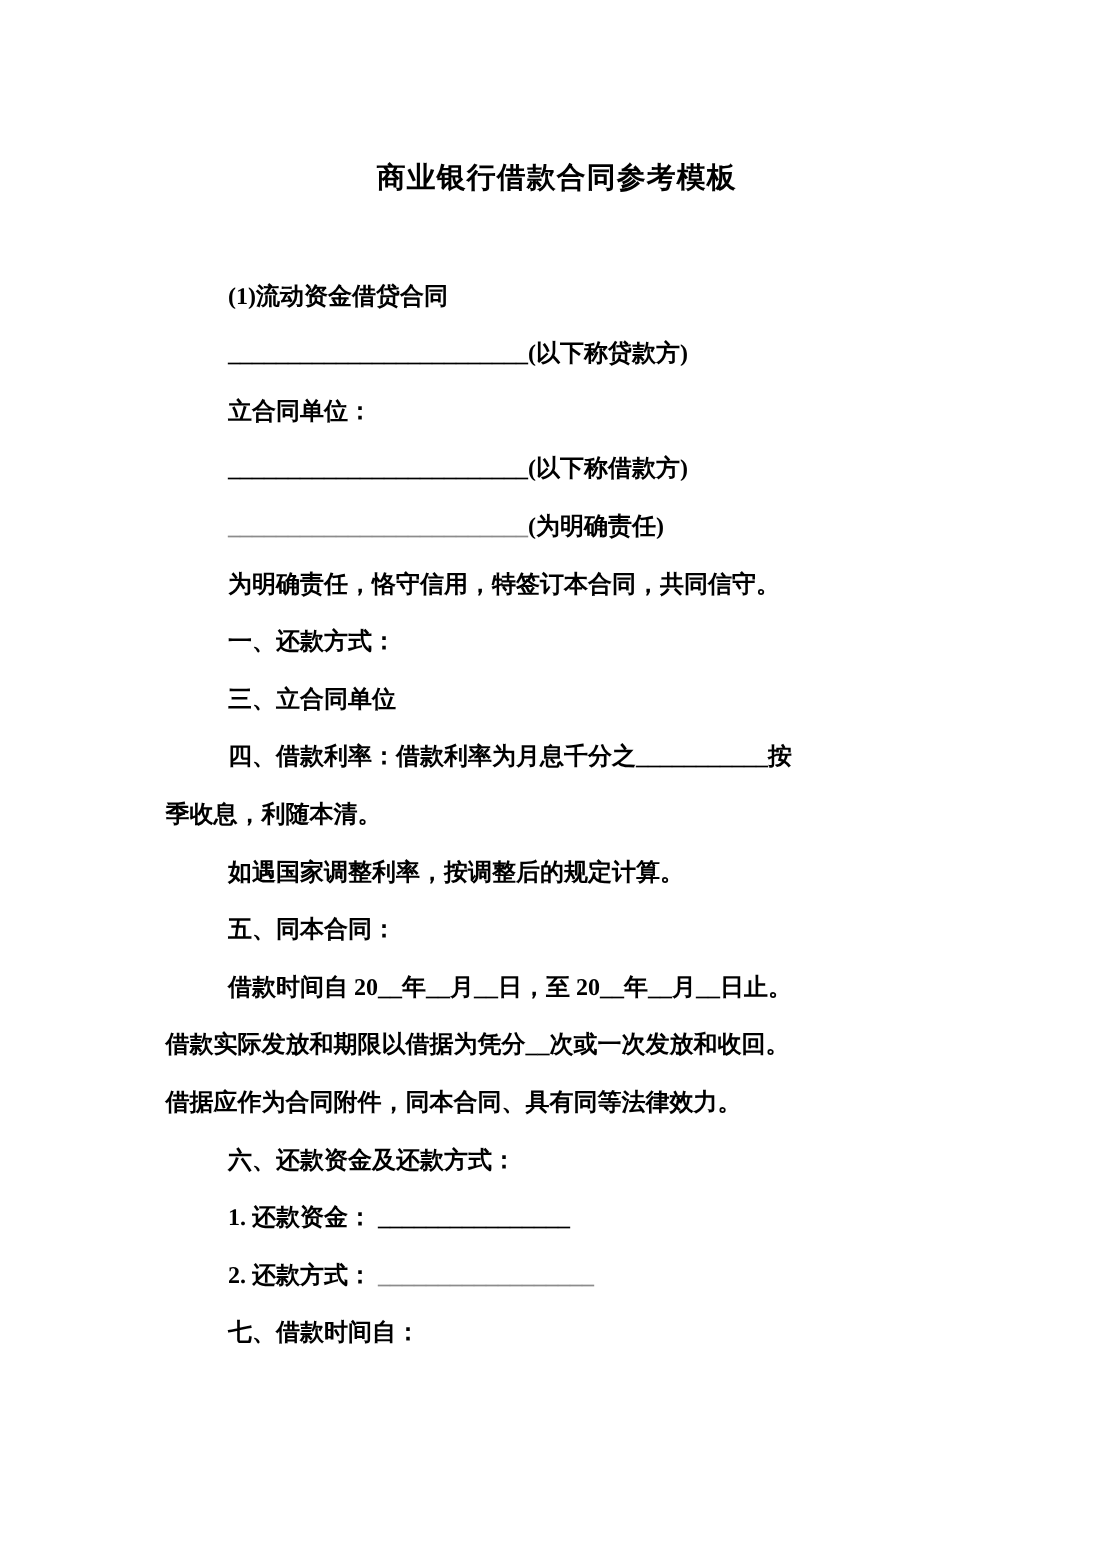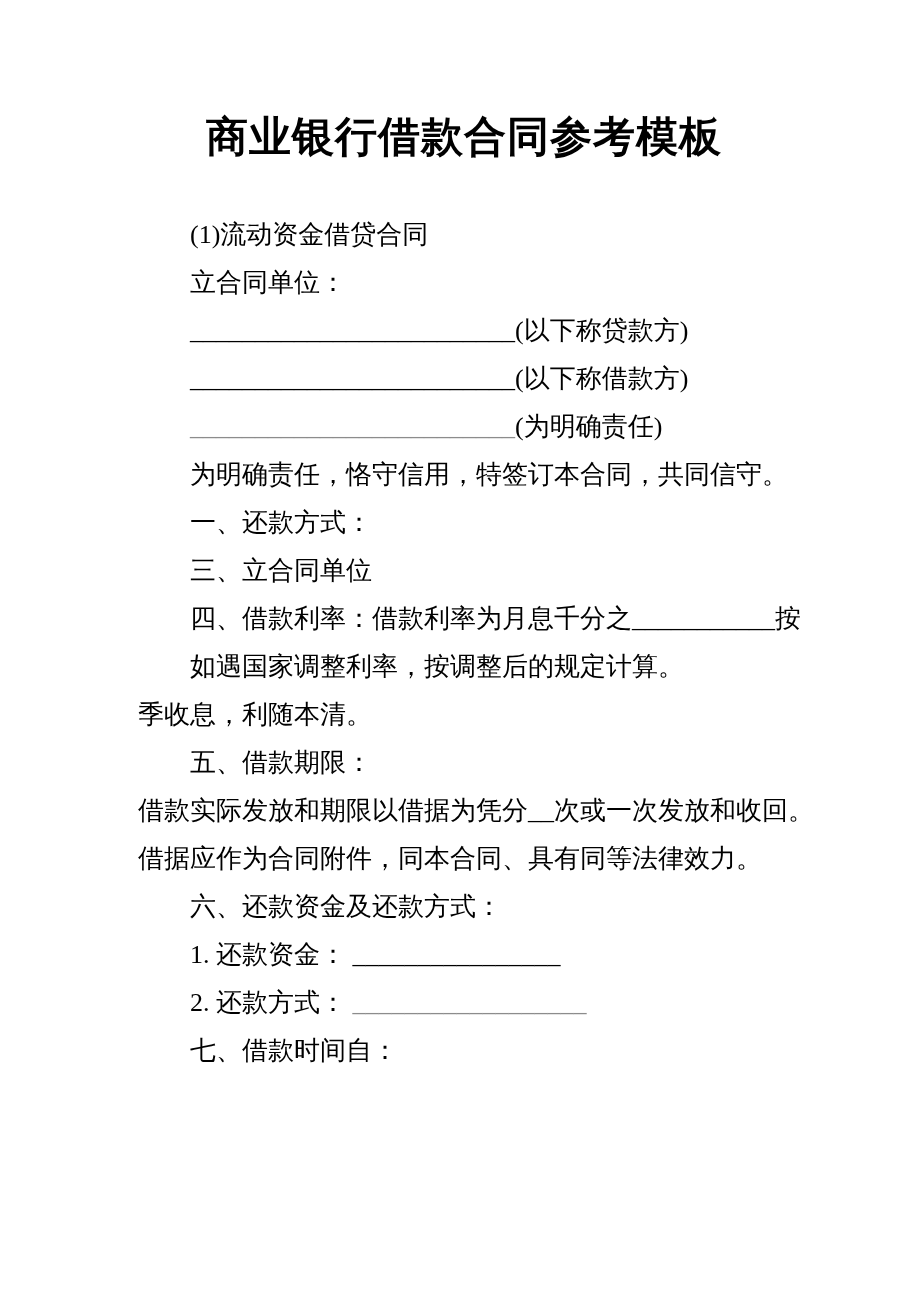--- a/index.html
+++ b/index.html
@@ -12,31 +12,32 @@
     width: 920px;
     height: 1302px;
     background: #ffffff;
     box-sizing: border-box;
     padding: 109px 130px 0 138px;
     color: #000000;
     font-family: "Liberation Serif", "DejaVu Serif", serif;
     overflow: hidden;
   }
   .doc-title {
-    margin: 4px 0 50px 0;
+    margin: 16px 0 50px 0;
     text-align: center;
-    font-size: 42px;
+    font-size: 24px;
     font-weight: bold;
     line-height: 48px;
     letter-spacing: 1px;
     white-space: nowrap;
   }
   .doc-body {
-    font-size: 26px;
+    font-size: 20px;
     line-height: 48px;
+    font-weight: bold;
   }
   .line {
     white-space: nowrap;
     height: 48px;
   }
   .line.indent {
     padding-left: 52px;
   }
   .muted {
     color: var(--muted, #8c8c8c);
@@ -45,31 +46,32 @@
     letter-spacing: 0;
   }
 </style>
 </head>
 <body style="background: rgb(255, 255, 255);">
 
 <div class="page" style="--muted: #8c8c8c; color: rgb(0, 0, 0);">
   <h1 class="doc-title">商业银行借款合同参考模板</h1>
   <div class="doc-body">
       <div class="line indent"><span class="">(1)流动资金借贷合同</span></div>
+      <div class="line indent"><span class="blank-underline">_________________________</span><span class="">(以下称贷款方)</span></div>
       <div class="line indent"><span class="">立合同单位：</span></div>
-      <div class="line indent"><span class="blank-underline">_________________________</span><span class="">(以下称贷款方)</span></div>
       <div class="line indent"><span class="blank-underline">_________________________</span><span class="">(以下称借款方)</span></div>
       <div class="line indent"><span class="blank-underline muted">_________________________</span><span class="">(为明确责任)</span></div>
       <div class="line indent"><span class="">为明确责任，恪守信用，特签订本合同，共同信守。</span></div>
       <div class="line indent"><span class="">一、还款方式：</span></div>
       <div class="line indent"><span class="">三、立合同单位</span></div>
       <div class="line indent"><span class="">四、借款利率：借款利率为月息千分之</span><span class="blank-underline">___________</span><span class="">按</span></div>
+      <div class="line"><span class="">季收息，利随本清。</span></div>
       <div class="line indent"><span class="">如遇国家调整利率，按调整后的规定计算。</span></div>
-      <div class="line"><span class="">季收息，利随本清。</span></div>
-      <div class="line indent"><span class="">五、借款期限：</span></div>
+      <div class="line indent"><span class="">五、同本合同：</span></div>
+      <div class="line indent"><span class="">借款时间自 20__年__月__日，至 20__年__月__日止。</span></div>
       <div class="line"><span class="">借款实际发放和期限以借据为凭分__次或一次发放和收回。</span></div>
       <div class="line"><span class="">借据应作为合同附件，同本合同、具有同等法律效力。</span></div>
       <div class="line indent"><span class="">六、还款资金及还款方式：</span></div>
       <div class="line indent"><span class="">1. 还款资金： </span><span class="blank-underline">________________</span></div>
       <div class="line indent"><span class="">2. 还款方式： </span><span class="blank-underline muted">__________________</span></div>
       <div class="line indent"><span class="">七、借款时间自：</span></div>
     </div>
 </div>
 
 </body></html>

